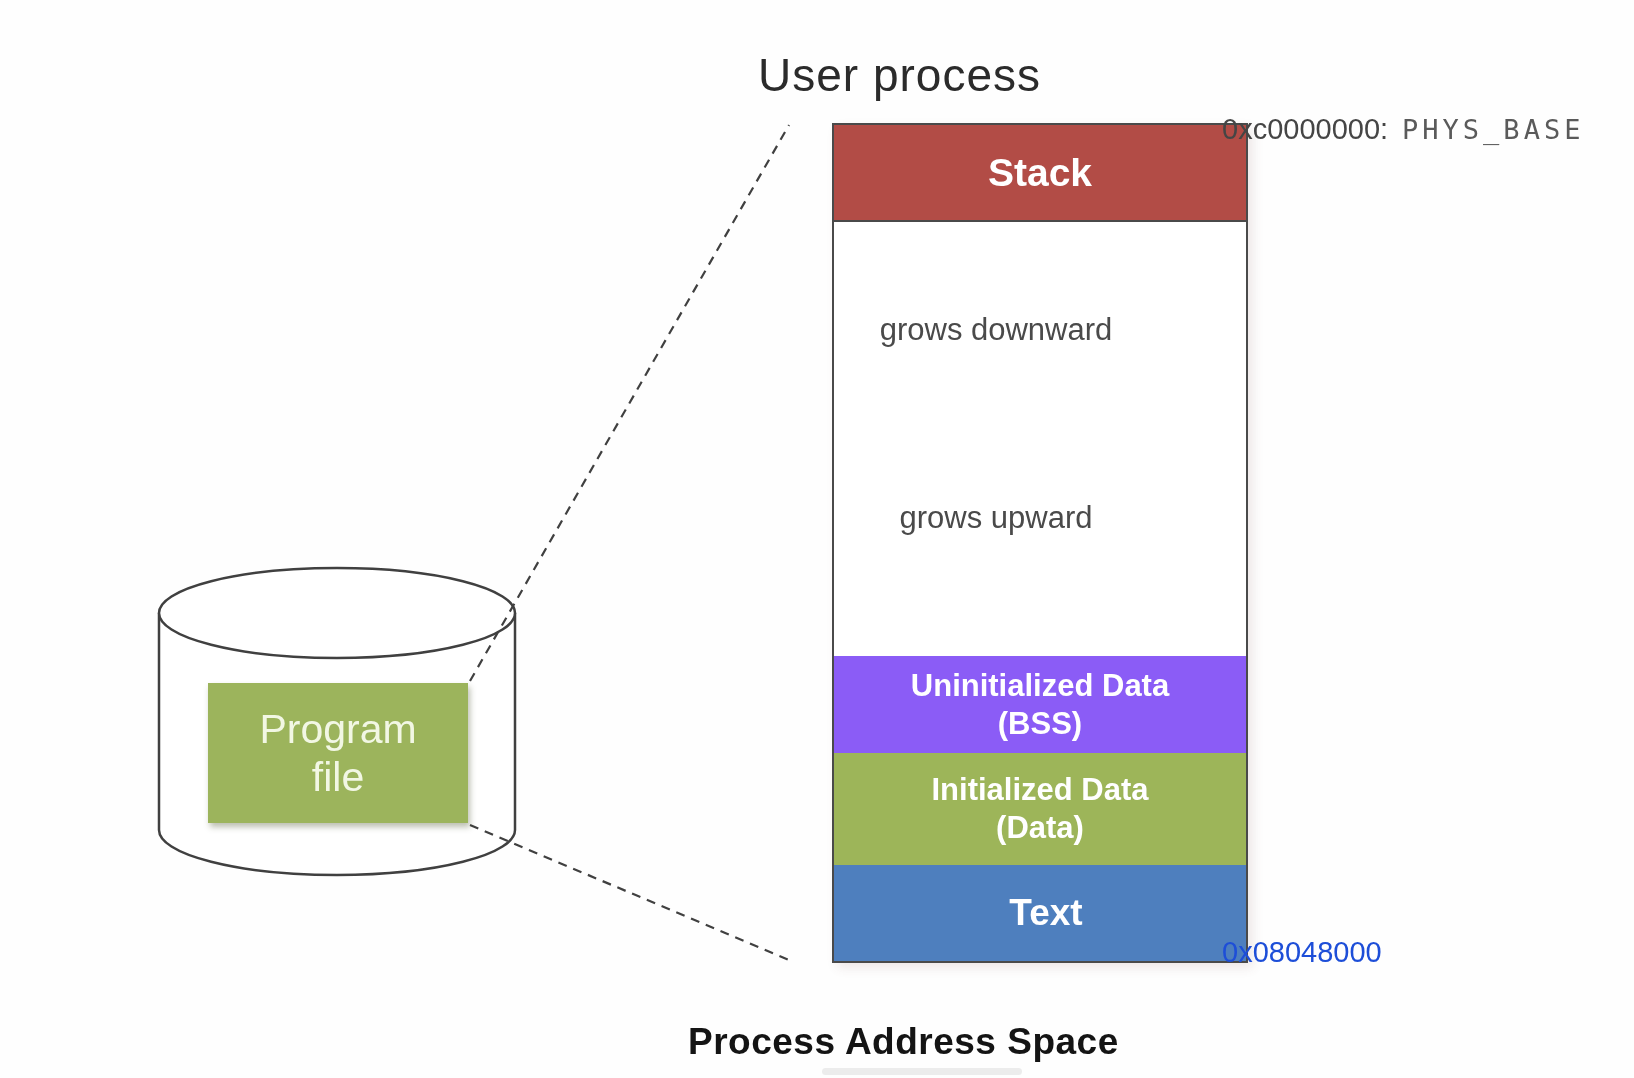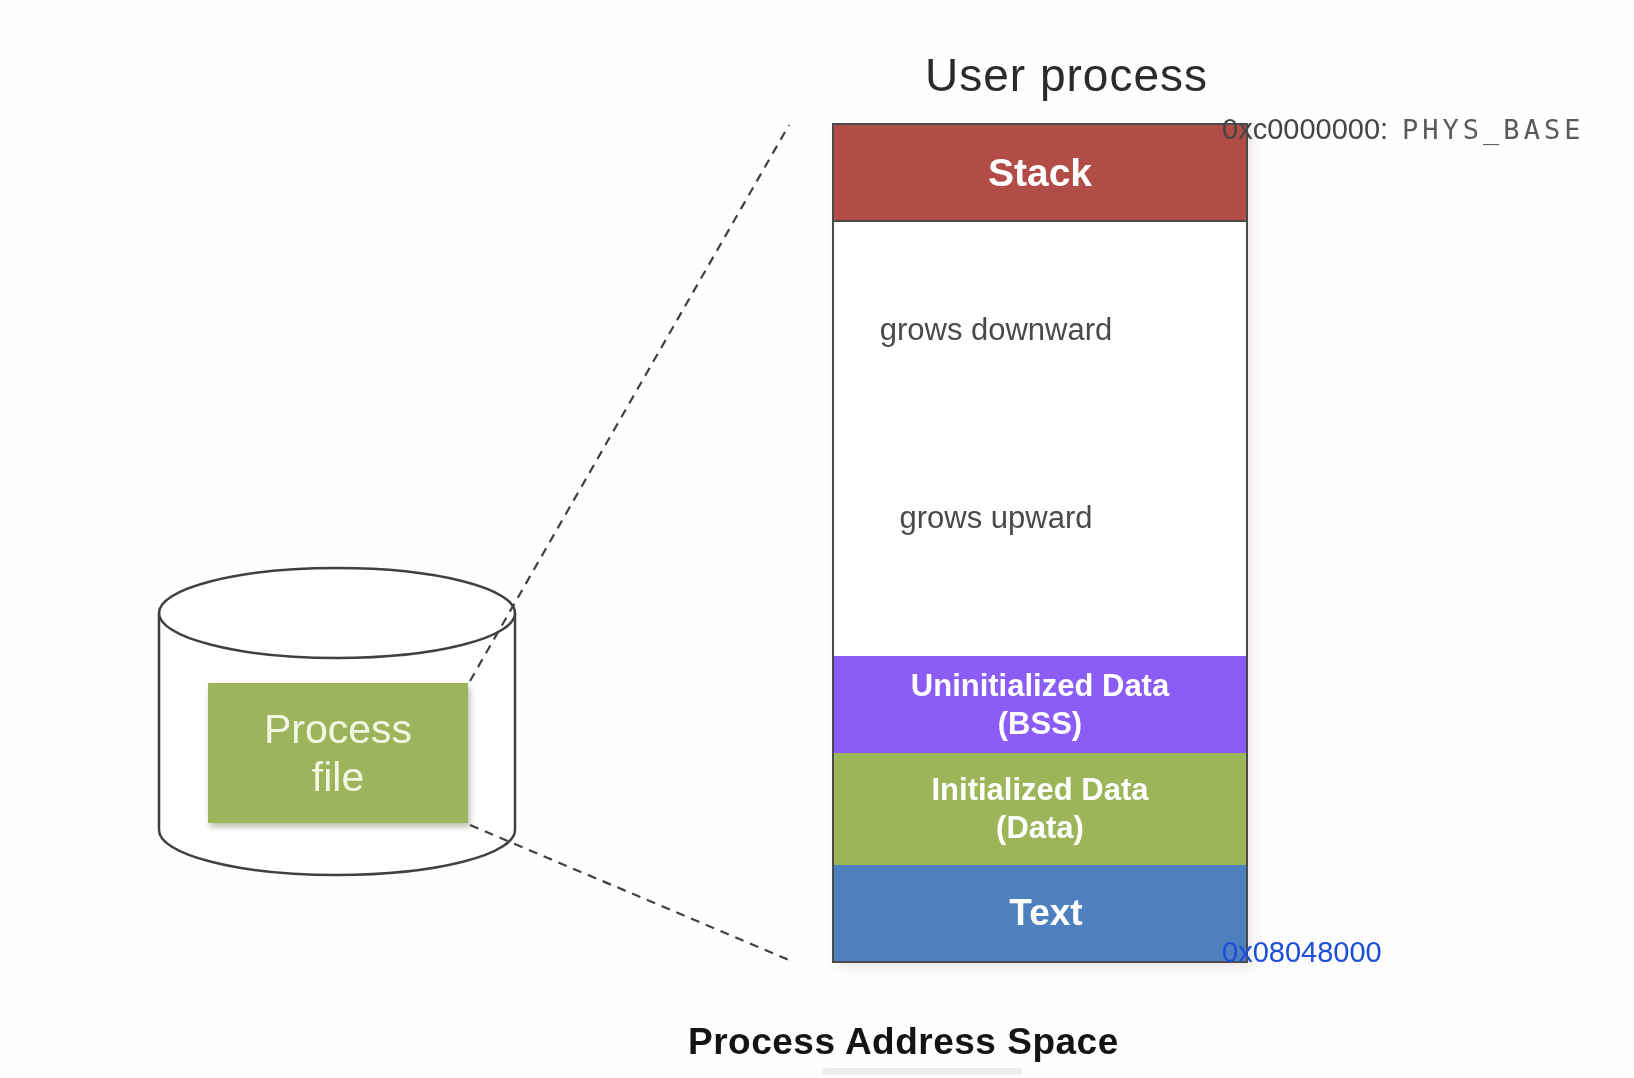--- a/index.html
+++ b/index.html
@@ -10,22 +10,22 @@
   .canvas{
     position:relative;
     width:1634px;height:1078px;
     background:#fefefe;
     overflow:hidden;
   }
   svg.layer{position:absolute;left:0;top:0;width:1634px;height:1078px;}
 
   
   .title{
-    position:absolute;left:792px;top:48px;width:416px;
-    text-align:right;font-size:46px;font-weight:400;color:#2b2b2b;
+    position:absolute;left:758px;top:48px;width:416px;
+    text-align:left;font-size:46px;font-weight:400;color:#2b2b2b;
     letter-spacing:1px;
   }
   .caption{
     position:absolute;left:688px;top:1021px;width:616px;
     font-size:37px;font-weight:700;color:#141414;
     letter-spacing:0.5px;
   }
   .addr-top{
     position:absolute;left:1222px;top:113px;
     font-size:29px;color:#454545;white-space:nowrap;
@@ -130,21 +130,21 @@
 
   <div class="grow-note grow-down">grows downward</div>
   <div class="grow-note grow-up">grows upward</div>
 
   <div class="addr-top">
     <span>0xc0000000:</span><span class="sym">PHYS_BASE</span>
   </div>
   <div class="addr-bottom">0x08048000</div>
 
   <div class="program-box">
-    <div>Process</div>
+    <div>Program</div>
     <div>file</div>
   </div>
 
   <div class="caption">Process Address Space</div>
 
   <div class="bottom-artifact"></div>
 
 </div>
 
 </body></html>

